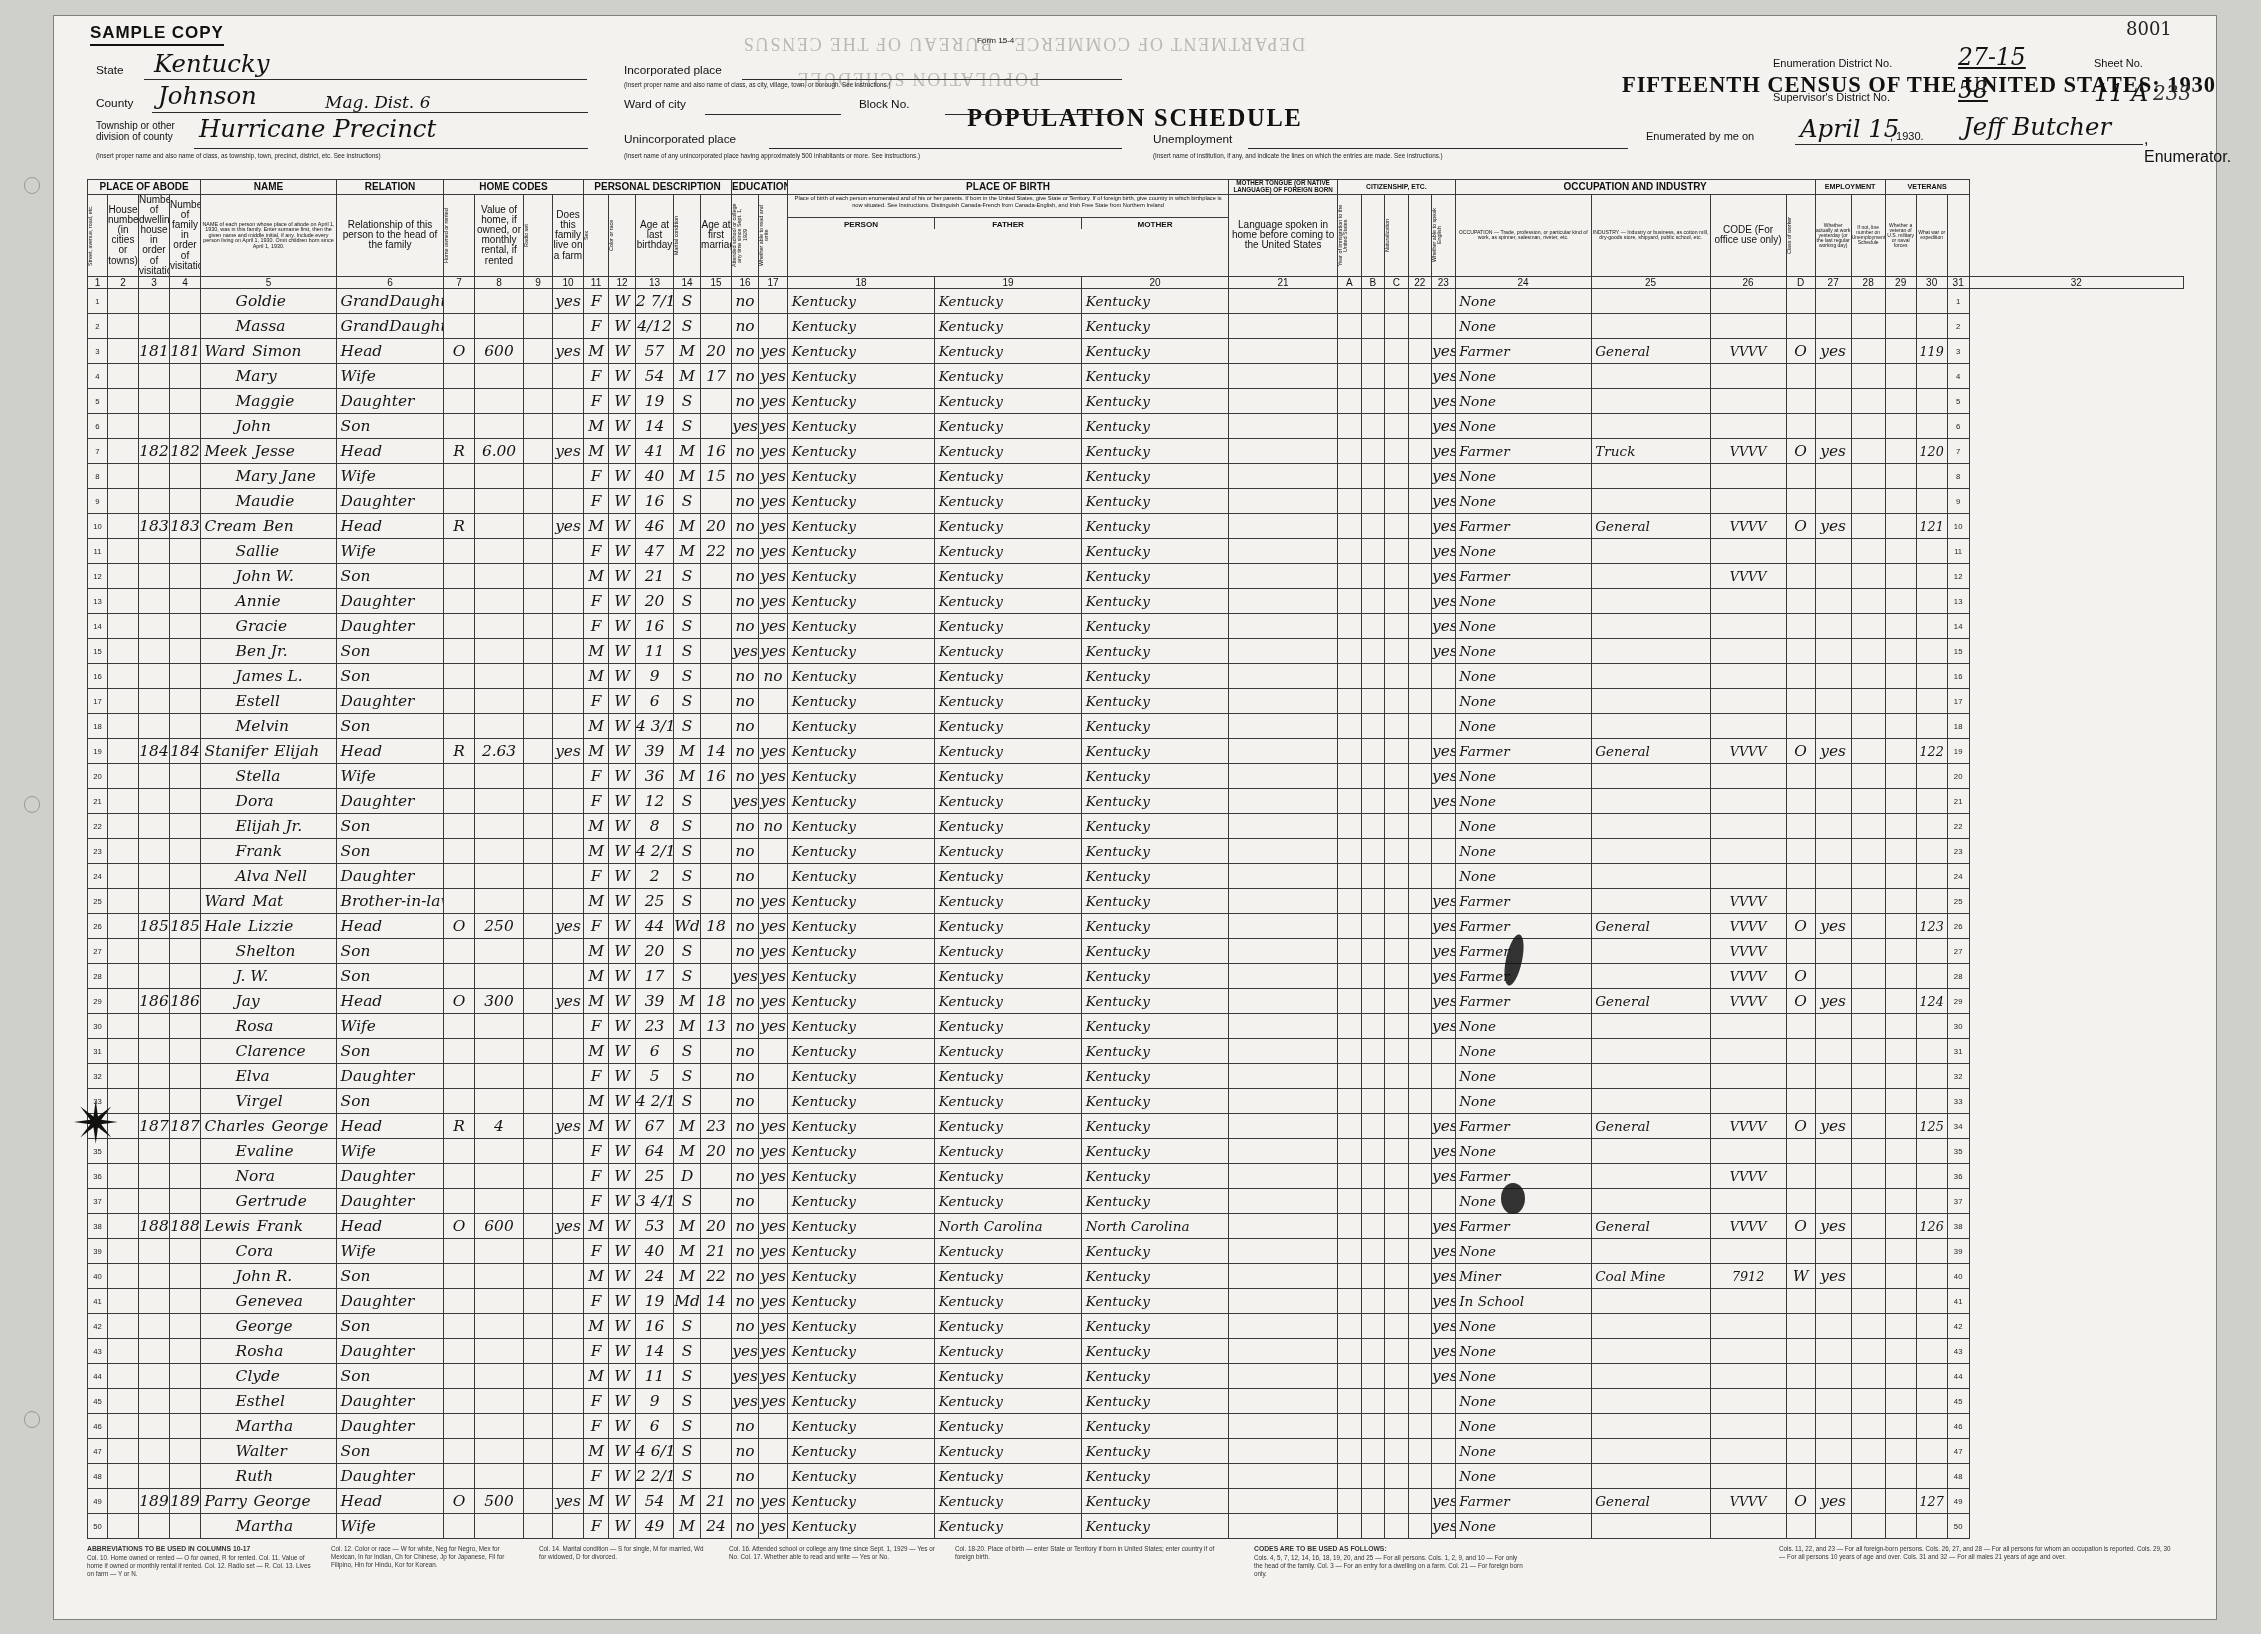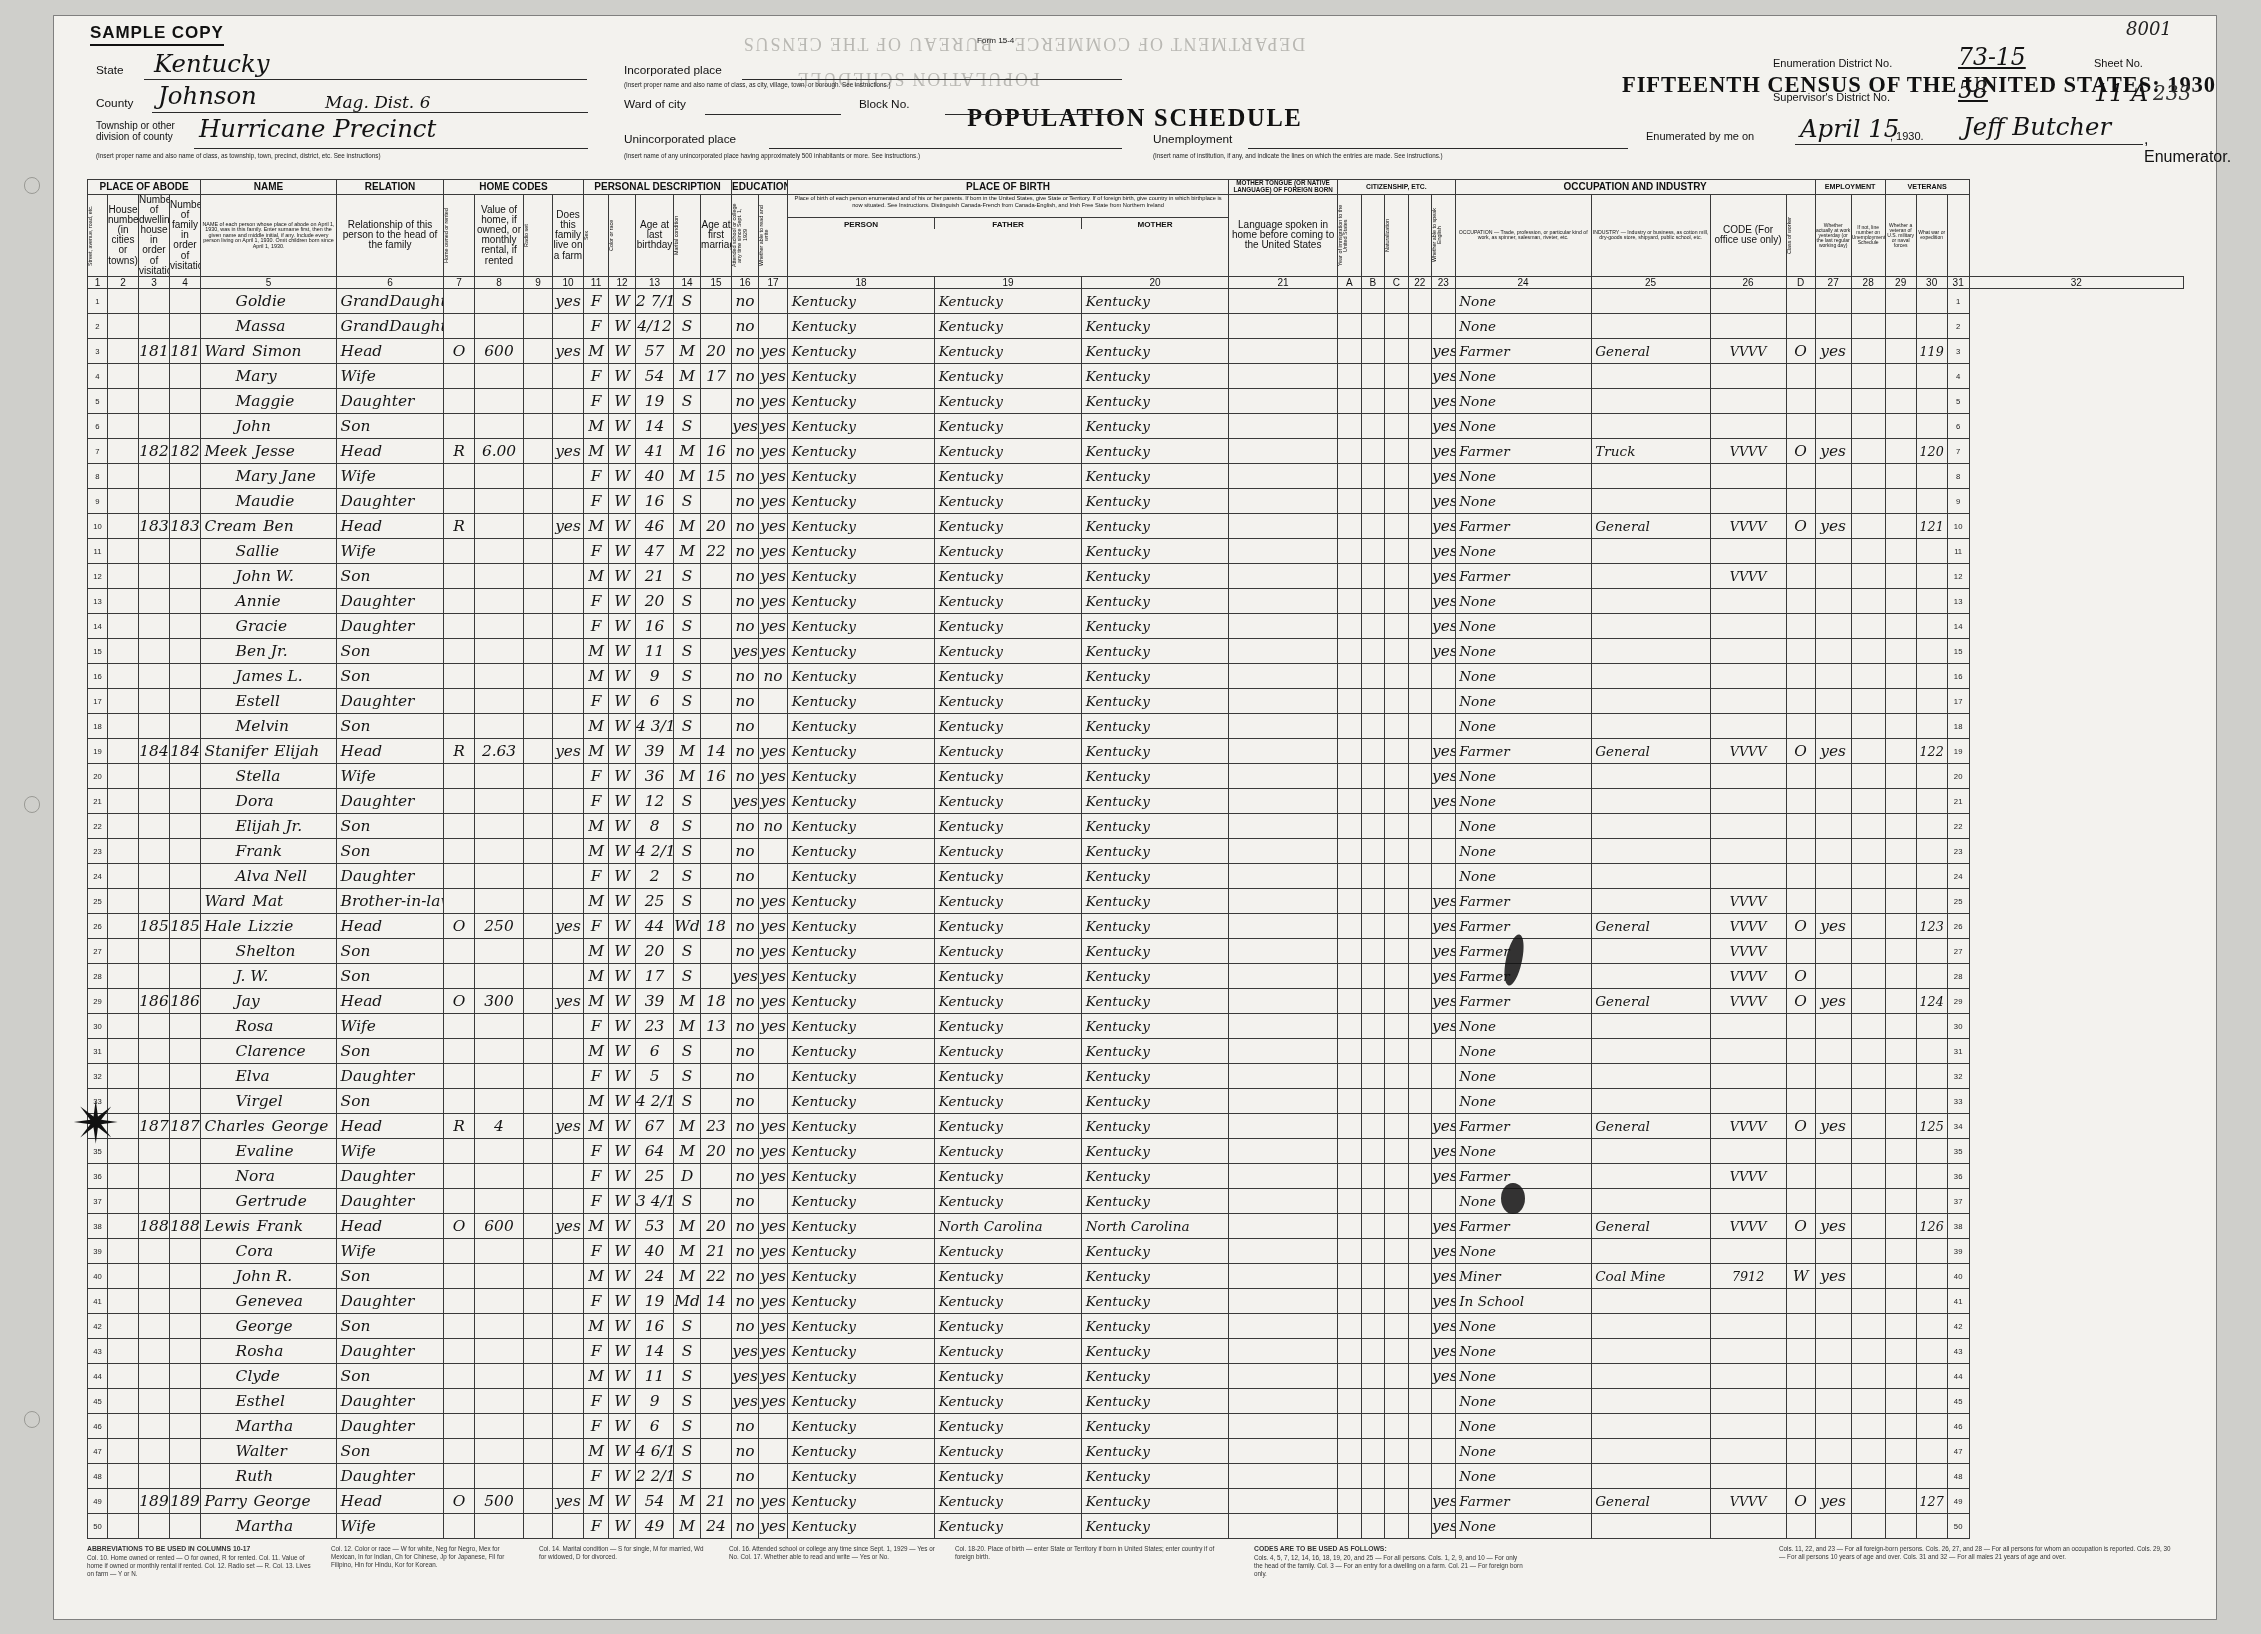--- a/index.html
+++ b/index.html
@@ -70,21 +70,21 @@
   
   .footer{position:absolute;left:33px;top:1529px;width:2097px;height:63px;
           font-family:"Liberation Sans",sans-serif;font-size:6.3px;color:#333;}
   .fcol{position:absolute;top:0;line-height:1.25;}
   .fcol b{font-size:6.8px;}
   
   .hole{position:absolute;width:14.5px;height:14.5px;border-radius:50%;
         border:1.8px solid #9a9a95;background:#cfcfcb;}
   .star{position:absolute;color:#111;font-size:58px;line-height:1;}
   .smudge{position:absolute;background:#111;border-radius:50%;opacity:.85;}
-  .page-no{position:absolute;font-family:"DejaVu Serif",serif;font-style:italic;font-size:18px;color:#222;}
+  .page-no{position:absolute;font-family:"DejaVu Serif",serif;font-size:18px;color:#222;}
 </style>
 </head>
 <body>
 
 <div class="page">
   <div class="hole" style="left:23.5px;top:177px;"></div>
   <div class="hole" style="left:23.5px;top:796px;"></div>
   <div class="hole" style="left:23.5px;top:1411px;"></div>
 
   <div class="sheet">
@@ -126,21 +126,21 @@
 
       <div class="lbl" style="left:570px;top:116px;">Unincorporated place</div>
       <div class="rule" style="left:715px;top:132px;width:353px;"></div>
       <div class="lblsm" style="left:570px;top:136px;width:507px;font-size:6.3px;">(Insert name of any unincorporated place having approximately 500 inhabitants or more.  See instructions.)</div>
 
       <div class="lbl" style="left:1099px;top:116px;">Unemployment</div>
       <div class="rule" style="left:1194px;top:132px;width:380px;"></div>
       <div class="lblsm" style="left:1099px;top:136px;width:561px;font-size:6.3px;">(Insert name of institution, if any, and indicate the lines on which the entries are made.  See instructions.)</div>
 
       <div class="lbl" style="left:1719px;top:41px;font-size:11px;">Enumeration District No.</div>
-      <div class="hwfield" style="left:1904px;top:27px;font-size:23.5px;text-decoration:underline;">73-15</div>
+      <div class="hwfield" style="left:1904px;top:27px;font-size:23.5px;text-decoration:underline;">27-15</div>
       <div class="lbl" style="left:1719px;top:75px;font-size:11px;">Supervisor's District No.</div>
       <div class="hwfield" style="left:1904px;top:60px;font-size:23.5px;text-decoration:underline;">58</div>
 
       <div class="lbl" style="left:2040px;top:41px;font-size:11px;">Sheet No.</div>
       <div class="hwfield" style="left:2040px;top:63px;font-size:23.5px;">11 A</div>
       <div class="hwfield" style="left:2099px;top:65px;font-size:20px;color:#333;">233</div>
 
       <div class="lbl" style="left:1592px;top:114px;font-size:11px;">Enumerated by me on</div>
       <div class="hwfield" style="left:1746px;top:98px;">April 15</div>
       <div class="lbl" style="left:1836px;top:114px;font-size:11px;">, 1930.</div>

